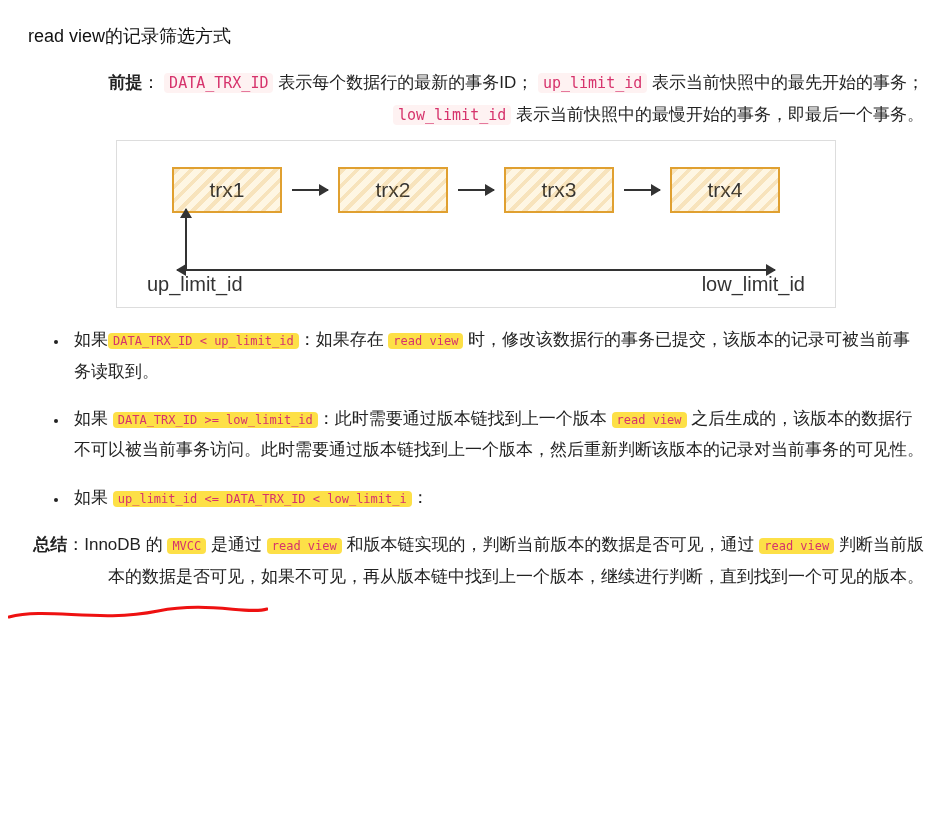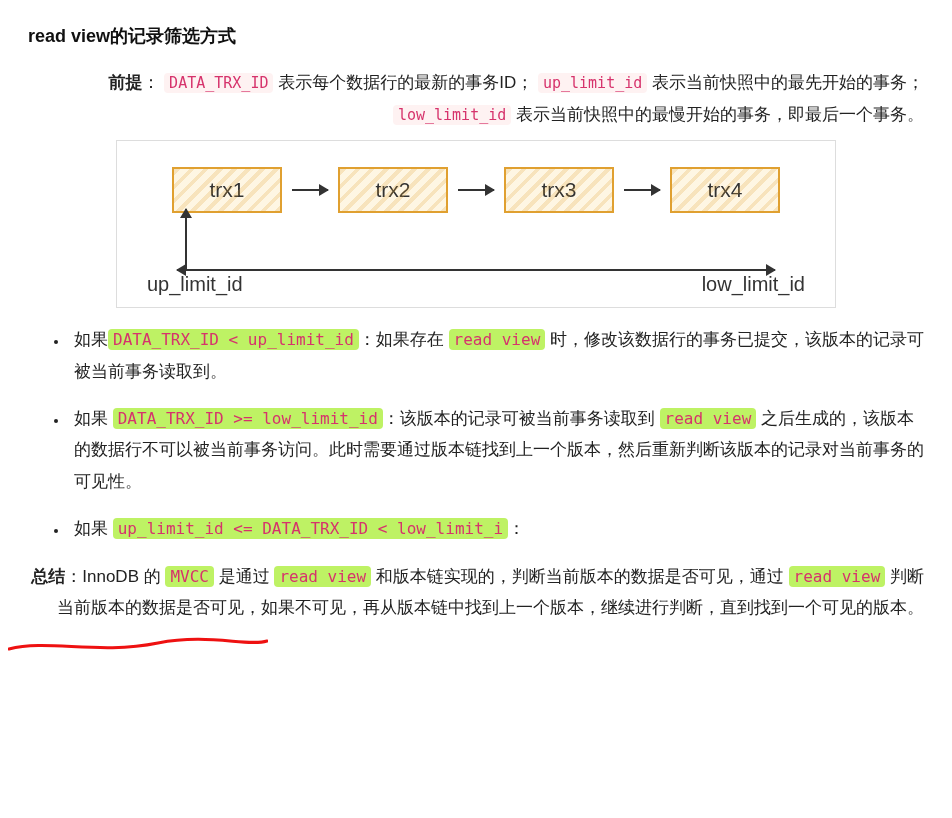--- a/index.html
+++ b/index.html
@@ -8,21 +8,21 @@
     padding: 20px 28px;
     font-family: -apple-system, "PingFang SC", "Microsoft YaHei", sans-serif;
     font-size: 17px;
     line-height: 1.85;
     color: #222;
     width: 952px;
     background: #fff;
   }
   h3 {
     font-size: 18px;
-    font-weight: 700;
+    font-weight: 400;
     margin: 0 0 14px 0;
     color: #111;
   }
   p { margin: 0 0 10px 0; text-align: right; }
   strong { font-weight: 700; }
   code.inline {
     font-family: "SFMono-Regular", Consolas, monospace;
     font-size: 15px;
     background: #fef2f2;
     color: #d6336c;
@@ -137,21 +137,21 @@
   }
   ul.bullets > li::marker { font-size: 12px; }
   ol.nums {
     margin: 8px 0 0 0;
     padding-left: 28px;
   }
   ol.nums > li {
     margin-bottom: 6px;
     padding-left: 2px;
   }
-  .cv { font-family: "SFMono-Regular", Consolas, monospace; font-size: 16px; color: #d6336c; background:#bef264; padding:1px 5px; border-radius:4px; }
+  .cv { font-family: "SFMono-Regular", Consolas, monospace; font-size: 12px; color: #d6336c; background:#fde047; padding:1px 5px; border-radius:4px; }
   .red-underline {
     width: 260px;
     height: 20px;
     margin-top: -4px;
     margin-left: -20px;
   }
 </style>
 </head>
 <body>
 
@@ -193,21 +193,21 @@
     <div class="axis-label-left">up_limit_id</div>
     <div class="axis-label-right">low_limit_id</div>
   </div>
 </div>
 
 <ul class="bullets">
   <li>
     <span>如果</span><code class="cv">DATA_TRX_ID &lt; up_limit_id</code><span>：如果存在 </span><code class="cv">read view</code><span> 时，修改该数据行的事务已提交，该版本的记录可被当前事务读取到。</span>
   </li>
   <li>
-    <span>如果 </span><code class="cv">DATA_TRX_ID &gt;= low_limit_id</code><span>：该版本的记录可被当前事务读取到 </span><code class="cv">read view</code><span> 之后生成的，该版本的数据行不可以被当前事务访问。此时需要通过版本链找到上一个版本，然后重新判断该版本的记录对当前事务的可见性。</span>
+    <span>如果 </span><code class="cv">DATA_TRX_ID &gt;= low_limit_id</code><span>：此时需要通过版本链找到上一个版本 </span><code class="cv">read view</code><span> 之后生成的，该版本的数据行不可以被当前事务访问。此时需要通过版本链找到上一个版本，然后重新判断该版本的记录对当前事务的可见性。</span>
   </li>
   <li>
     <span>如果 </span><code class="cv">up_limit_id &lt;= DATA_TRX_ID &lt; low_limit_i</code><span>：</span>
   </li>
 </ul>
 
 <p>
   <strong>总结</strong><span>：InnoDB 的 </span><code class="cv">MVCC</code><span> 是通过 </span><code class="cv">read view</code><span> 和版本链实现的，判断当前版本的数据是否可见，通过 </span><code class="cv">read view</code><span> 判断当前版本的数据是否可见，如果不可见，再从版本链中找到上一个版本，继续进行判断，直到找到一个可见的版本。</span>
 </p>
 

